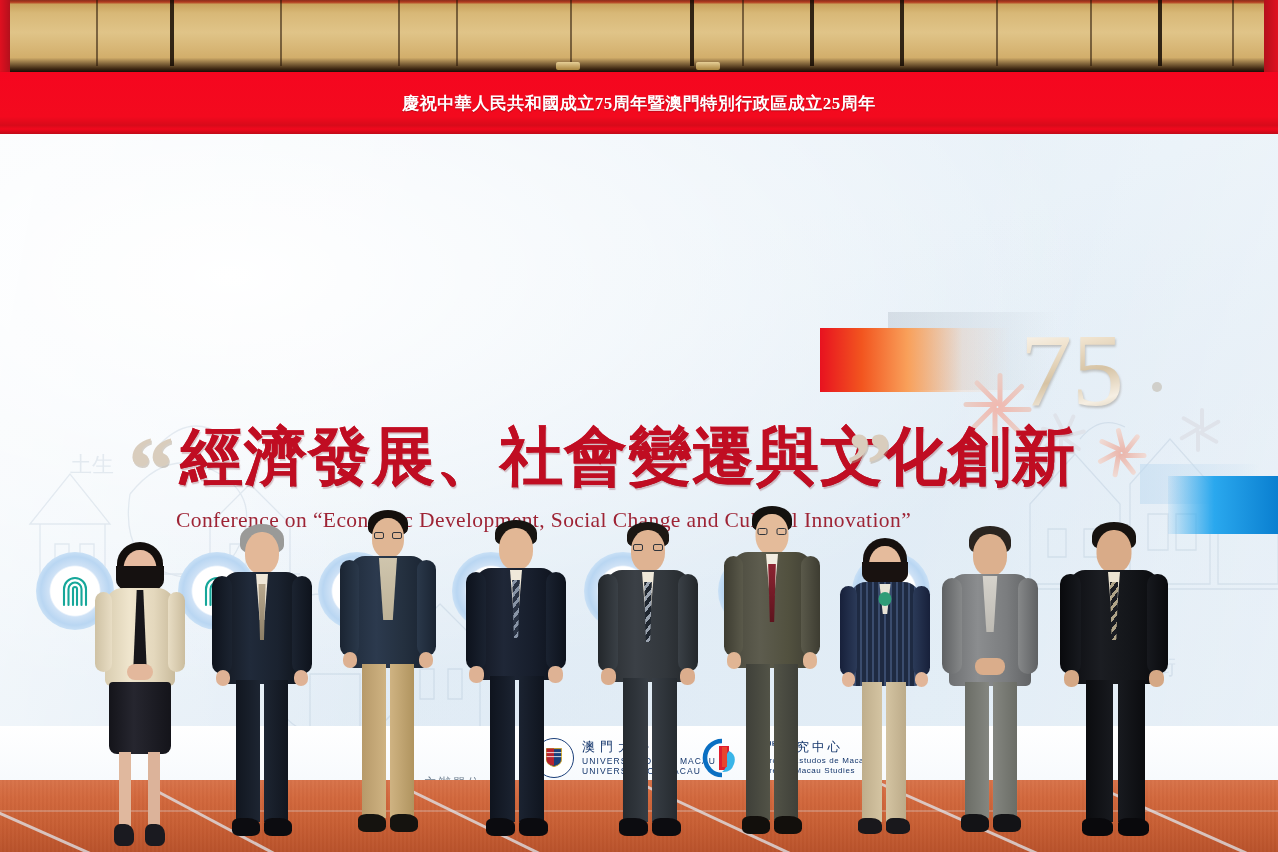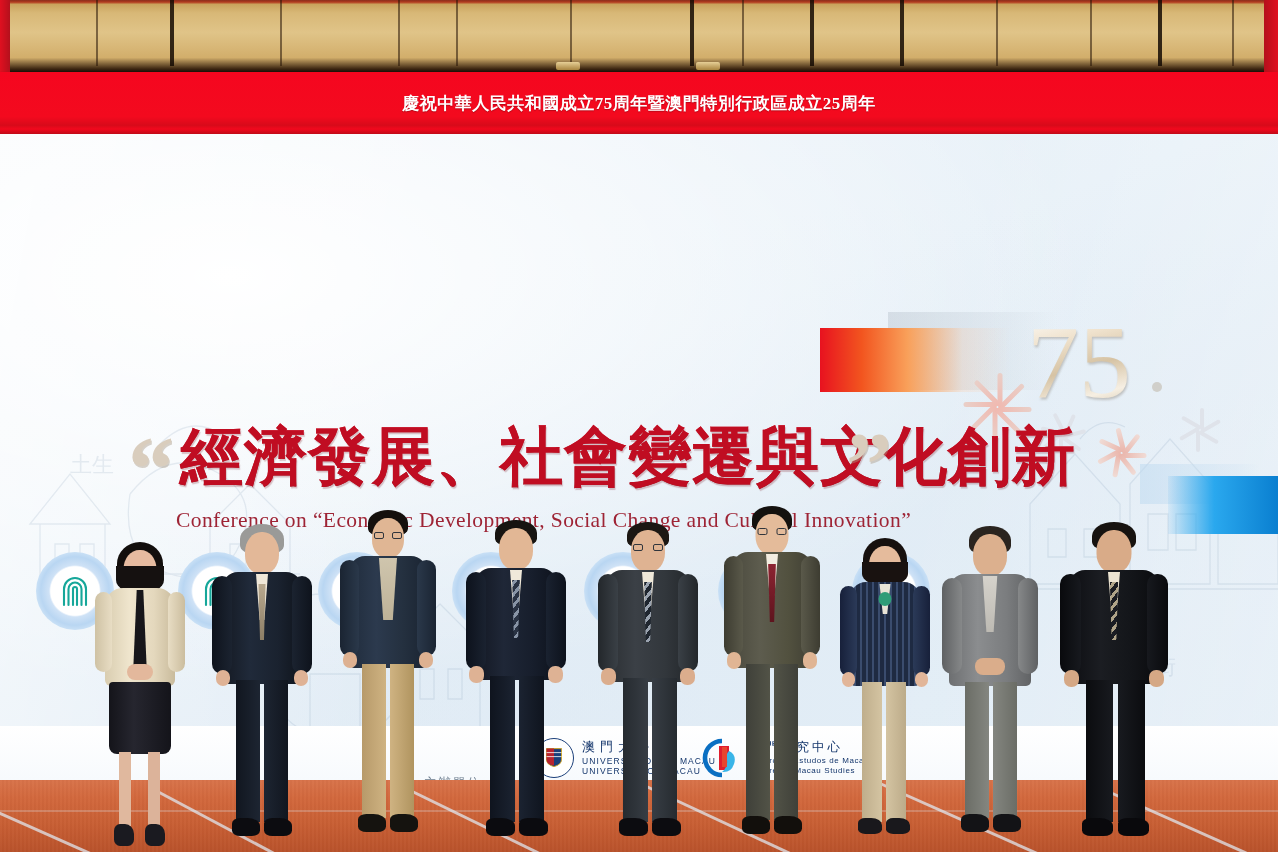--- a/index.html
+++ b/index.html
@@ -53,25 +53,24 @@
   .grad-gray { position:absolute; left:888px; top:178px; width:170px; height:78px;
     background:linear-gradient(to right, rgba(160,172,184,.30), rgba(160,172,184,.10) 70%, rgba(160,172,184,0)); }
   .grad-blue { position:absolute; left:1168px; top:342px; width:110px; height:58px;
     background:linear-gradient(to right, rgba(120,190,240,.15) 0%, #2aa8ee 42%, #0a7fd0 100%); }
   .grad-blue2 { position:absolute; left:1140px; top:330px; width:120px; height:40px;
     background:linear-gradient(to right, rgba(190,218,240,.55), rgba(190,218,240,.18) 80%, rgba(190,218,240,0)); }
 
   
   .anniv { position:absolute; font-family:"Liberation Serif", serif; font-weight:normal;
     line-height:1; color:transparent; -webkit-text-stroke:0; }
-  .num75 { left:1020px; top:176px; font-size:104px;
+  .num75 { left:1020px; top:184px; font-size:104px;
     background:linear-gradient(165deg,#ffffff 0%,#efe2cd 30%,#d6c3a4 55%,#f6efe3 78%,#cdbb9c 100%);
     -webkit-background-clip:text; background-clip:text; color:transparent;
     filter:drop-shadow(1px 2px 1px rgba(120,110,95,.35));
-    margin-left:7px;
   }
   .num25 { left:1078px; top:300px; font-size:104px;
     background:linear-gradient(165deg,#ffffff 0%,#efe2cd 30%,#d6c3a4 55%,#f6efe3 78%,#cdbb9c 100%);
     -webkit-background-clip:text; background-clip:text; color:transparent;
     filter:drop-shadow(1px 2px 1px rgba(120,110,95,.35));
   }
   .num-dot { position:absolute; left:1152px; top:248px; width:10px; height:10px; border-radius:50%;
     background:rgba(190,180,165,.55); }
 
   

